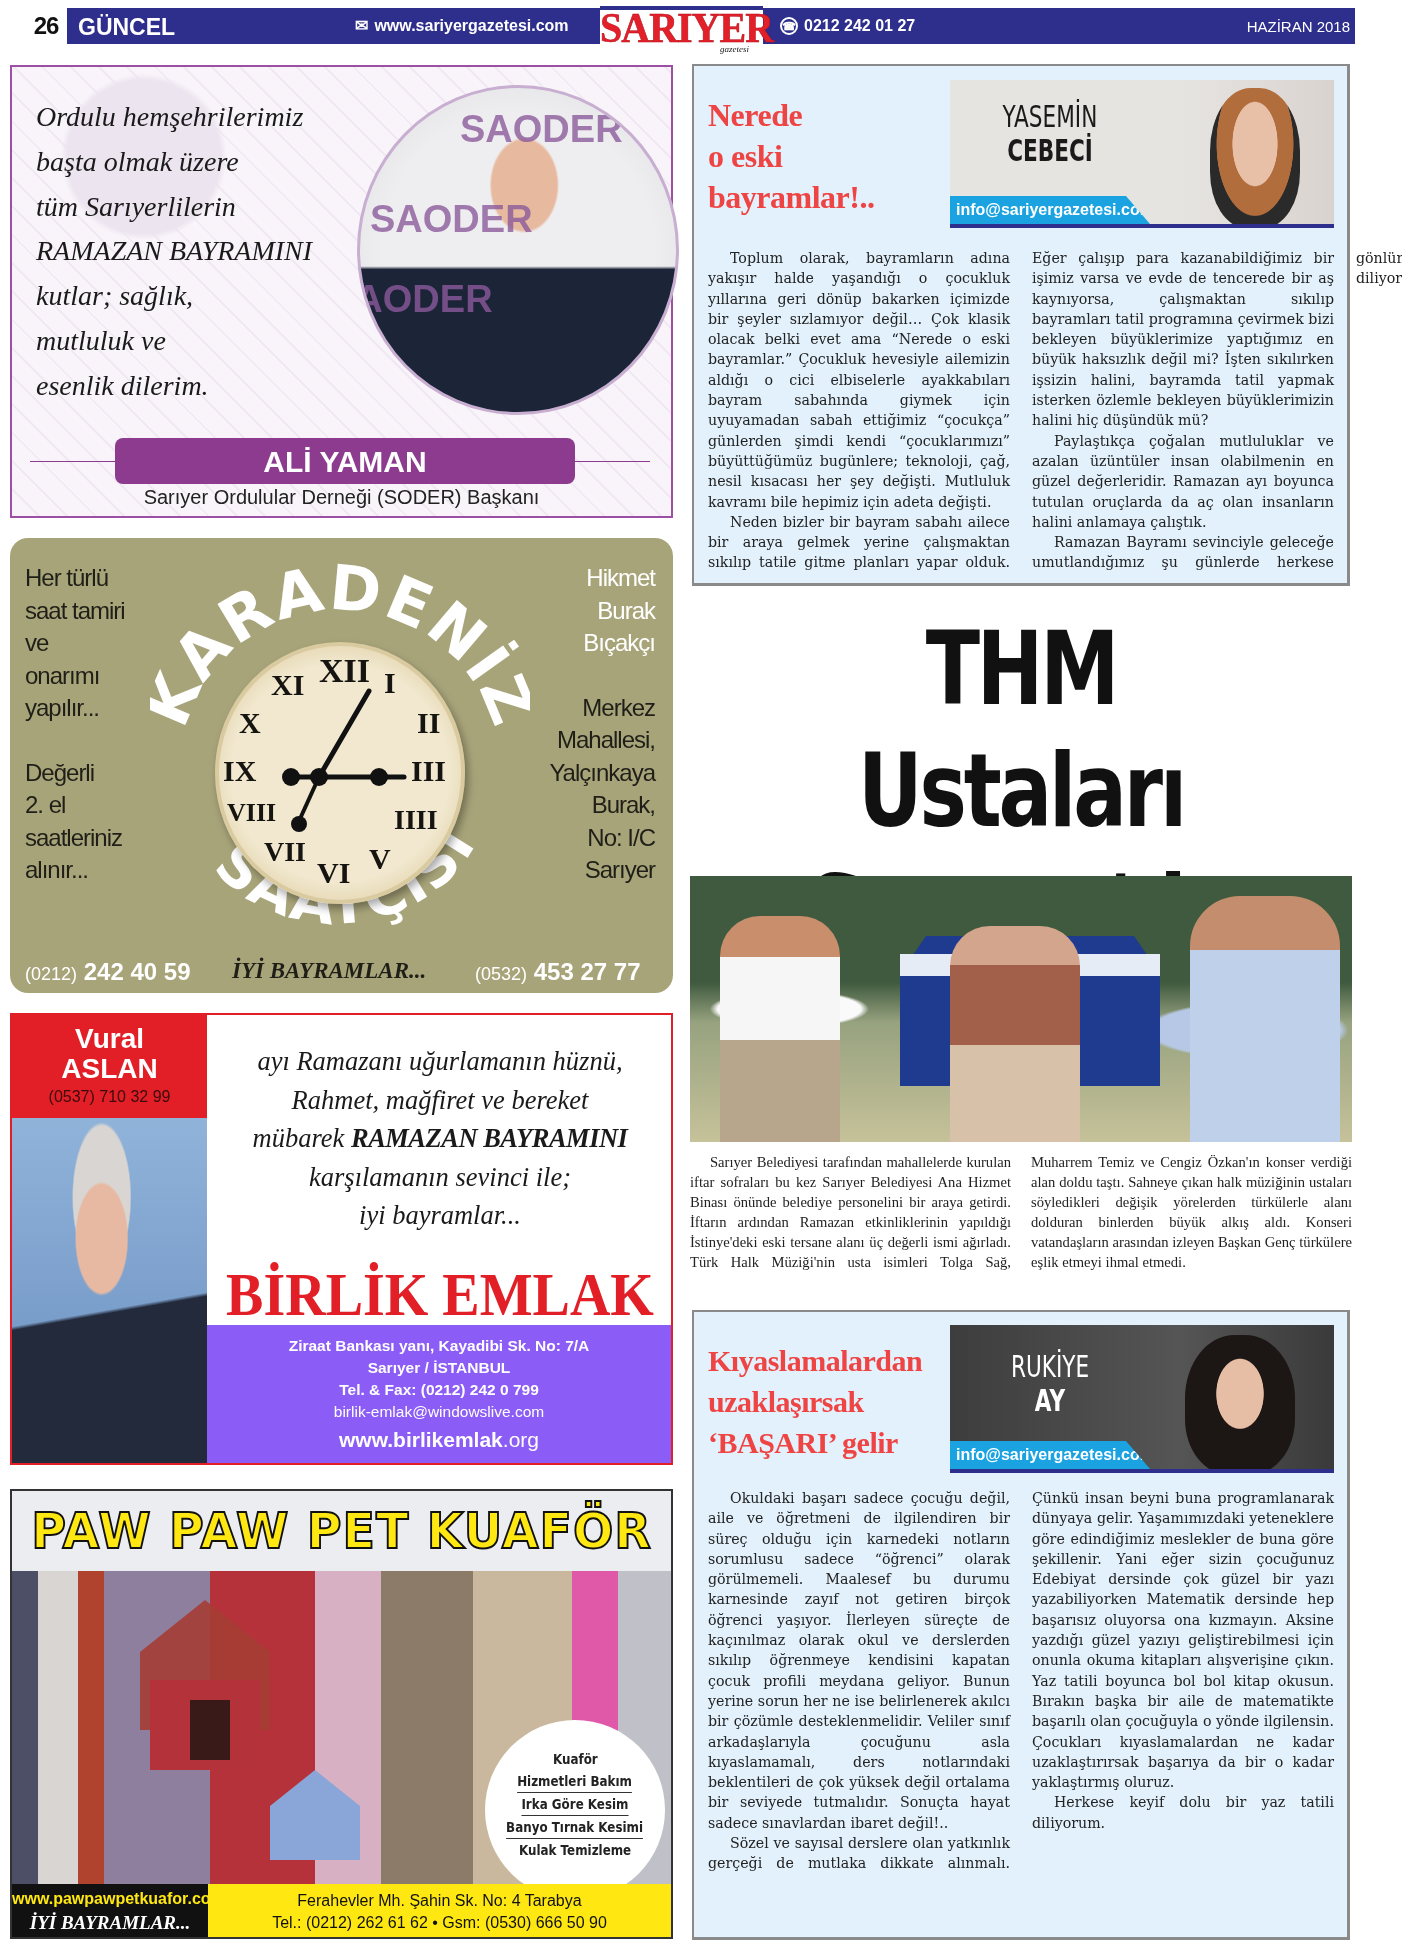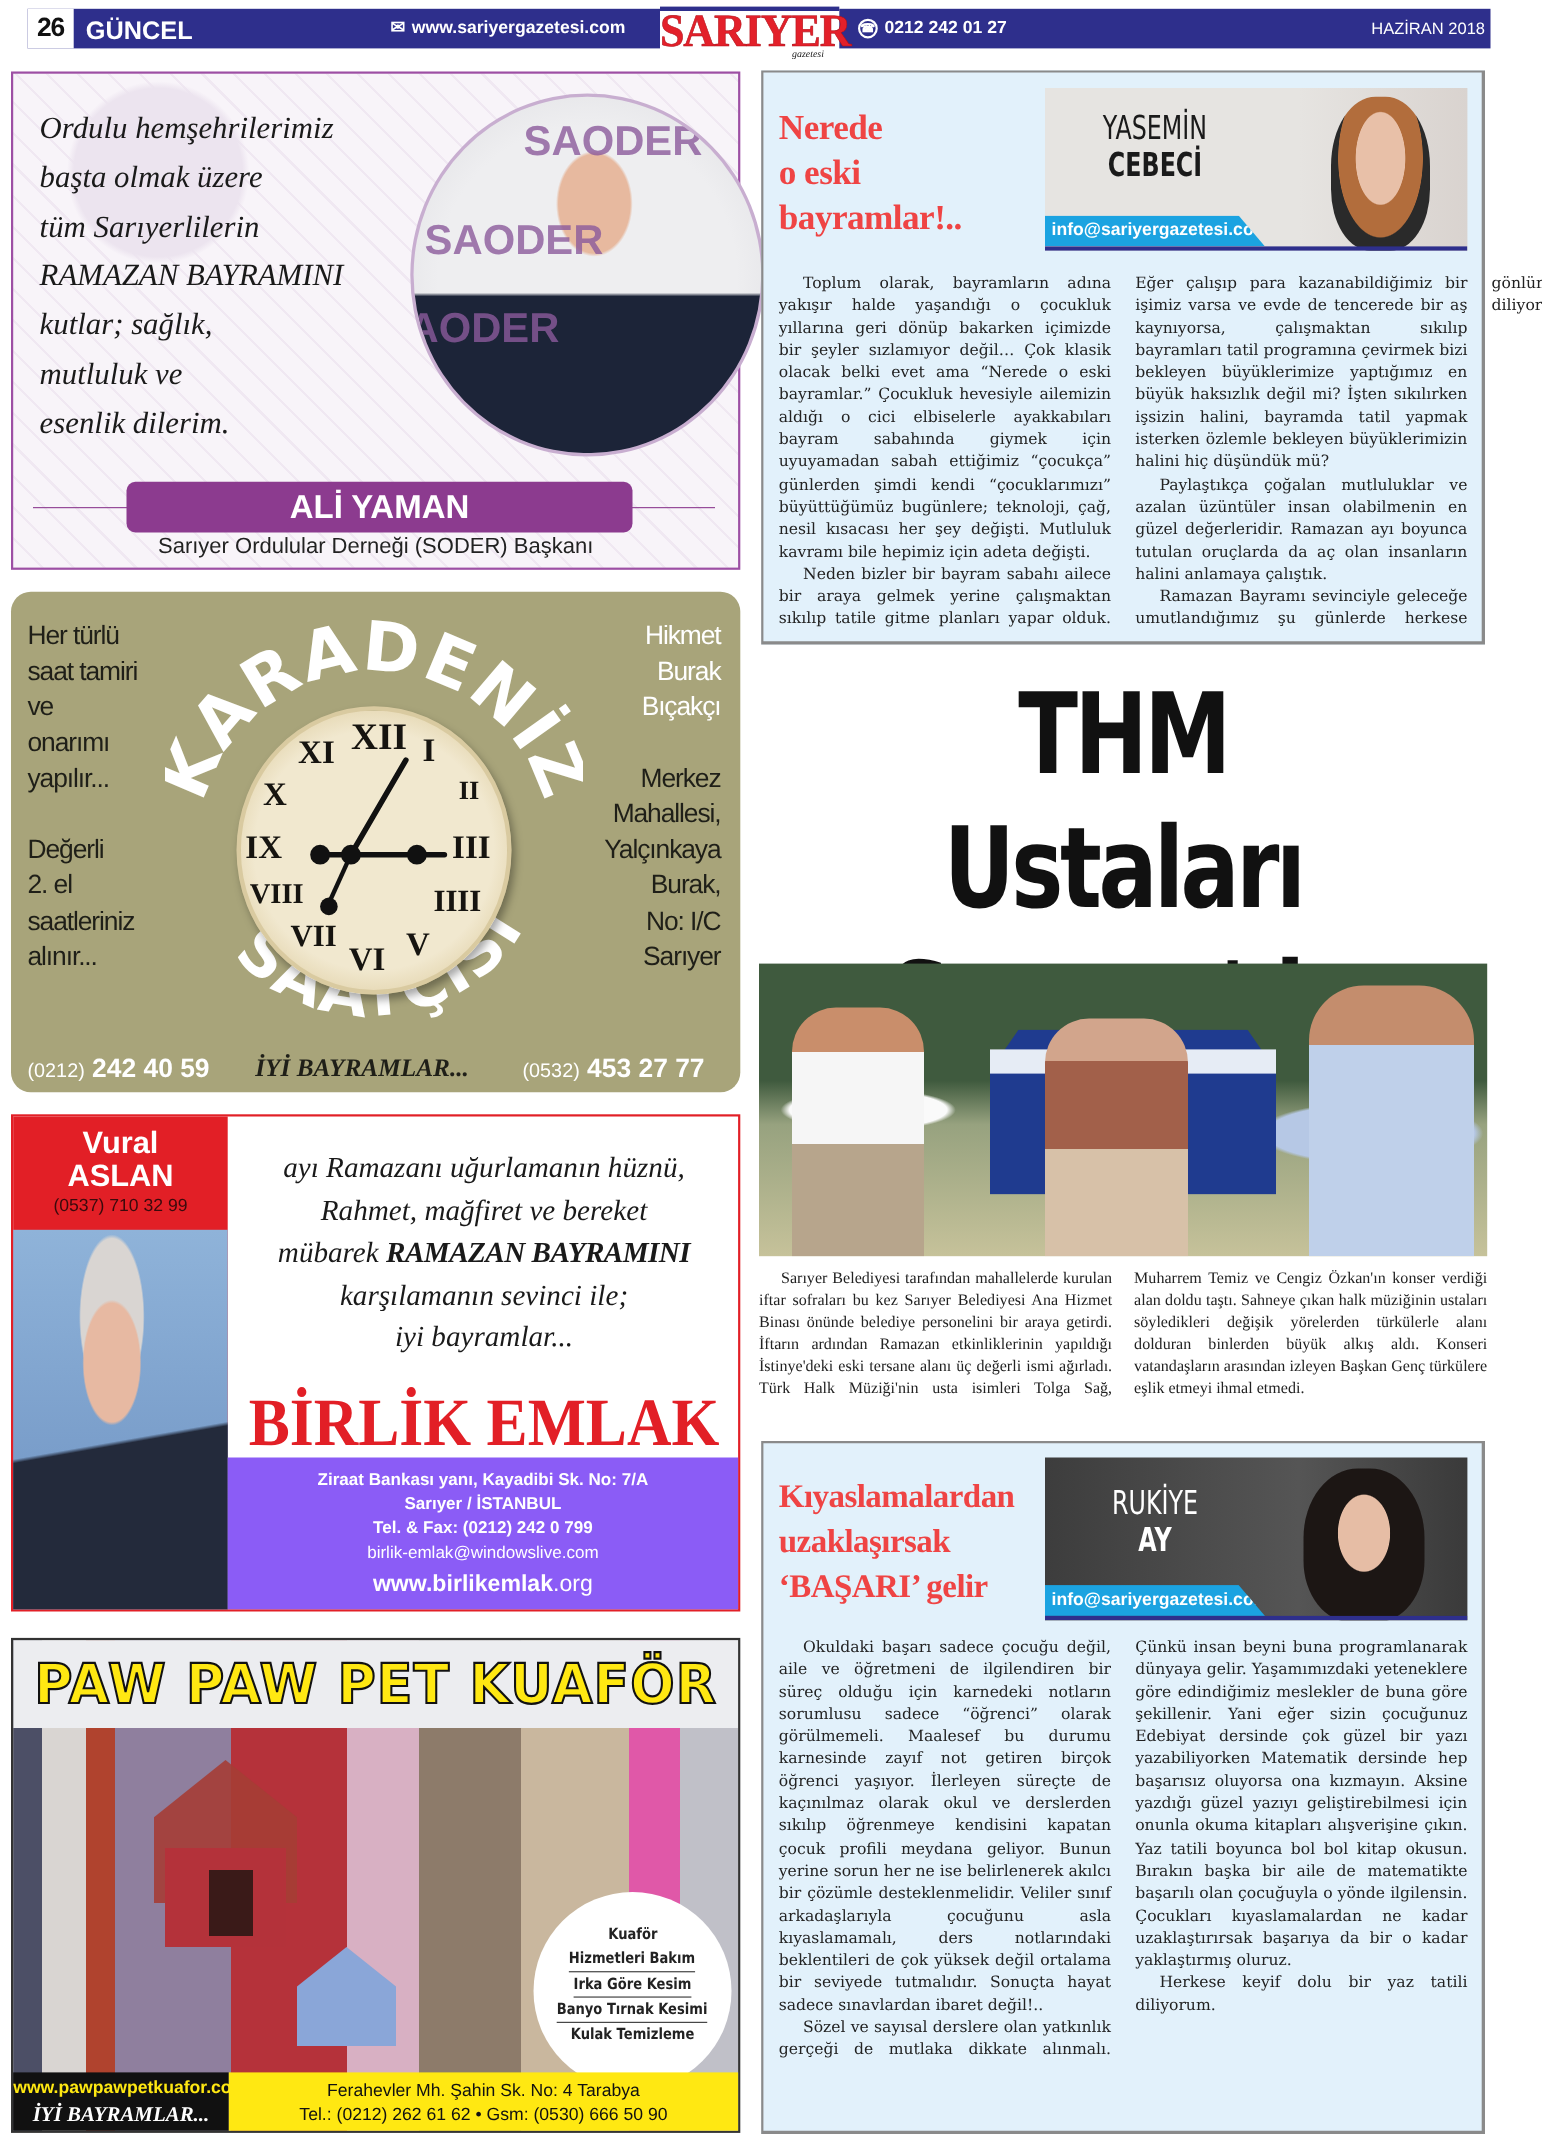--- a/index.html
+++ b/index.html
@@ -18,21 +18,21 @@
   .phone { left: 780px; top: 8px; height: 36px; line-height: 36px; color: #fff; font-size: 16px; font-weight: bold; display: flex; align-items: center; gap: 6px; }
   .date { right: 52px; top: 8px; height: 24px; line-height: 38px; color: #fff; font-size: 15px; }
 
   
   .soder { left: 10px; top: 65px; width: 663px; height: 453px; border: 2px solid #9d4fa4; background:
       radial-gradient(circle at 20% 20%, #ece4ef 0 12%, transparent 13%),
       radial-gradient(circle at 70% 60%, #ece4ef 0 10%, transparent 11%),
       repeating-linear-gradient(45deg, #f8f4f9 0 18px, #f0e8f2 18px 20px),
       #f6f1f7; }
   .soder-msg { left: 36px; top: 95px; width: 330px; font-family: "Liberation Serif", serif; font-style: italic; font-size: 28px; line-height: 44.8px; color: #1a1a1a; }
-  .soder-photo { left: 373px; top: 85px; width: 322px; height: 330px; border-radius: 50%; border: 3px solid #c8aed0; background:
+  .soder-photo { left: 357px; top: 85px; width: 322px; height: 330px; border-radius: 50%; border: 3px solid #c8aed0; background:
       radial-gradient(ellipse at 52% 30%, #e7b99f 0 14%, transparent 15%),
       linear-gradient(180deg, transparent 55%, #1c2438 56%),
       radial-gradient(circle at 50% 50%, #eeeef0 0 60%, #dcdce0 100%);
       overflow: hidden; }
   .soder-logo-w { position: absolute; font-weight: bold; color: #8b5a9c; font-size: 38px; opacity: .8; }
   .soder-banner { left: 115px; top: 438px; width: 460px; height: 46px; background: #8c3b8f; border-radius: 8px; color: #fff; text-align: center; font-weight: bold; font-size: 30px; line-height: 48px; }
   .soder-rule { left: 30px; top: 461px; width: 620px; height: 1px; background: #8c3b8f; }
   .soder-title { left: 10px; top: 486px; width: 663px; text-align: center; font-size: 20px; color: #222; }
 
   
@@ -203,21 +203,21 @@
     <textPath href="#arcTop" startOffset="50%" text-anchor="middle">KARADENİZ</textPath>
   </text>
   <text font-family="DejaVu Sans, sans-serif" font-weight="bold" font-size="58" fill="#ffffff" letter-spacing="2">
     <textPath href="#arcBot" startOffset="50%" text-anchor="middle">SAATÇİSİ</textPath>
   </text>
 </svg>
 
 <div class="abs clock">
   <span class="clock-num" style="left:100px;top:6px;">XII</span>
   <span class="clock-num" style="left:165px;top:20px;font-size:30px;">I</span>
-  <span class="clock-num" style="left:198px;top:60px;font-size:24px;">II</span>
+  <span class="clock-num" style="left:198px;top:60px;font-size:30px;">II</span>
   <span class="clock-num" style="left:192px;top:108px;font-size:30px;">III</span>
   <span class="clock-num" style="left:175px;top:158px;font-size:28px;">IIII</span>
   <span class="clock-num" style="left:150px;top:196px;font-size:30px;">V</span>
   <span class="clock-num" style="left:98px;top:210px;font-size:30px;">VI</span>
   <span class="clock-num" style="left:45px;top:190px;font-size:28px;">VII</span>
   <span class="clock-num" style="left:8px;top:152px;font-size:26px;">VIII</span>
   <span class="clock-num" style="left:4px;top:108px;font-size:30px;">IX</span>
   <span class="clock-num" style="left:20px;top:60px;font-size:30px;">X</span>
   <span class="clock-num" style="left:52px;top:22px;font-size:30px;">XI</span>
   <svg style="position:absolute;left:0;top:0;" width="250" height="262">

